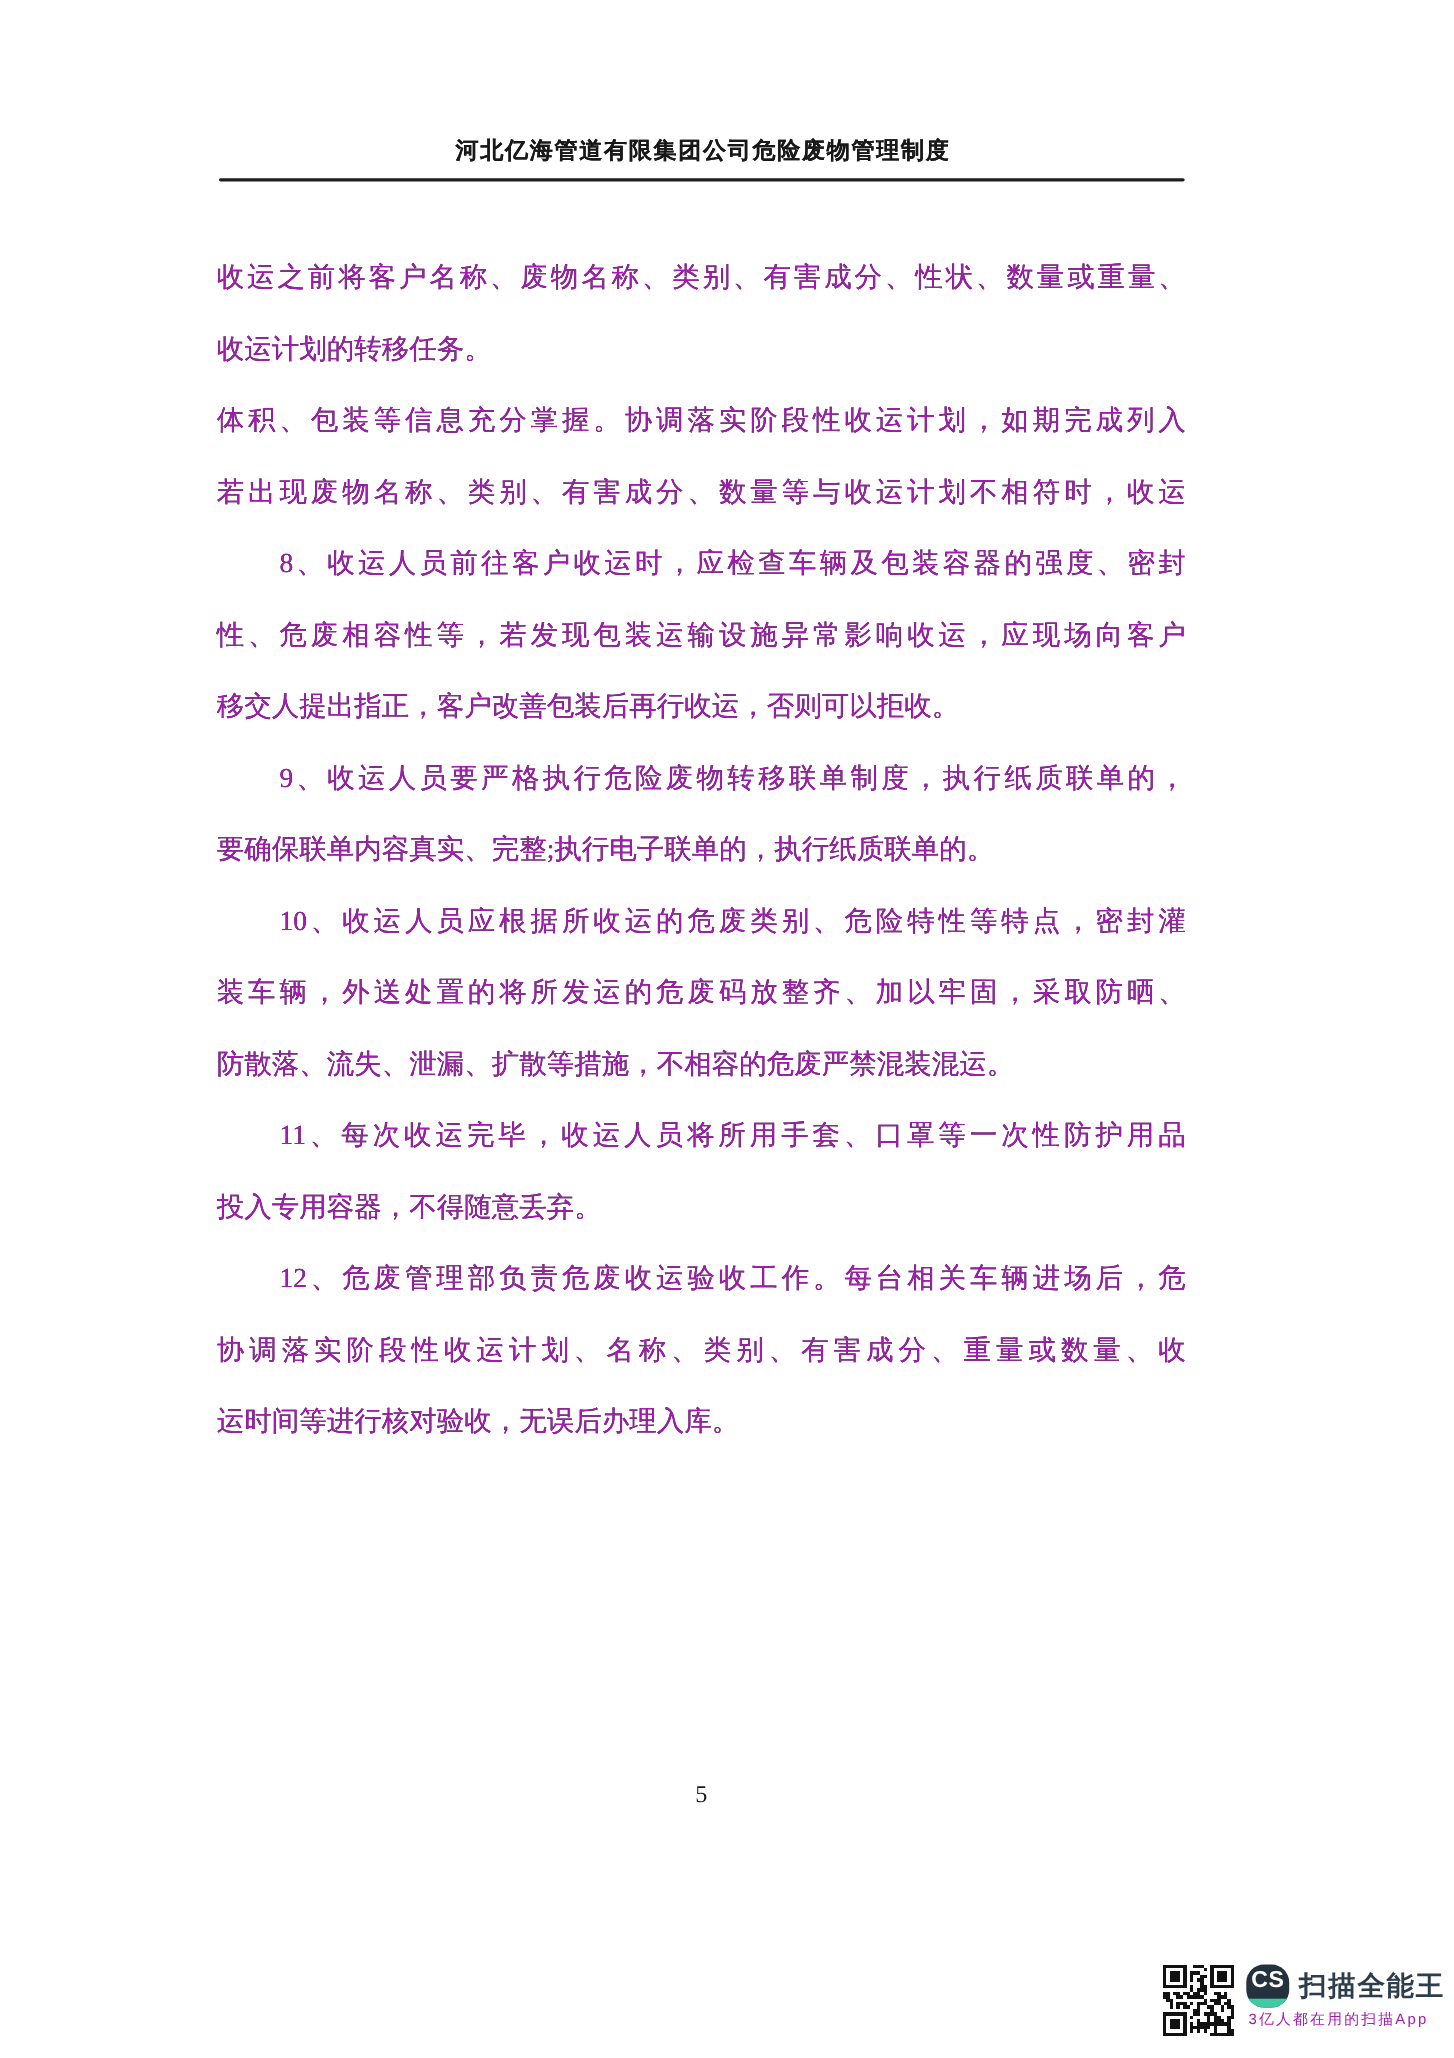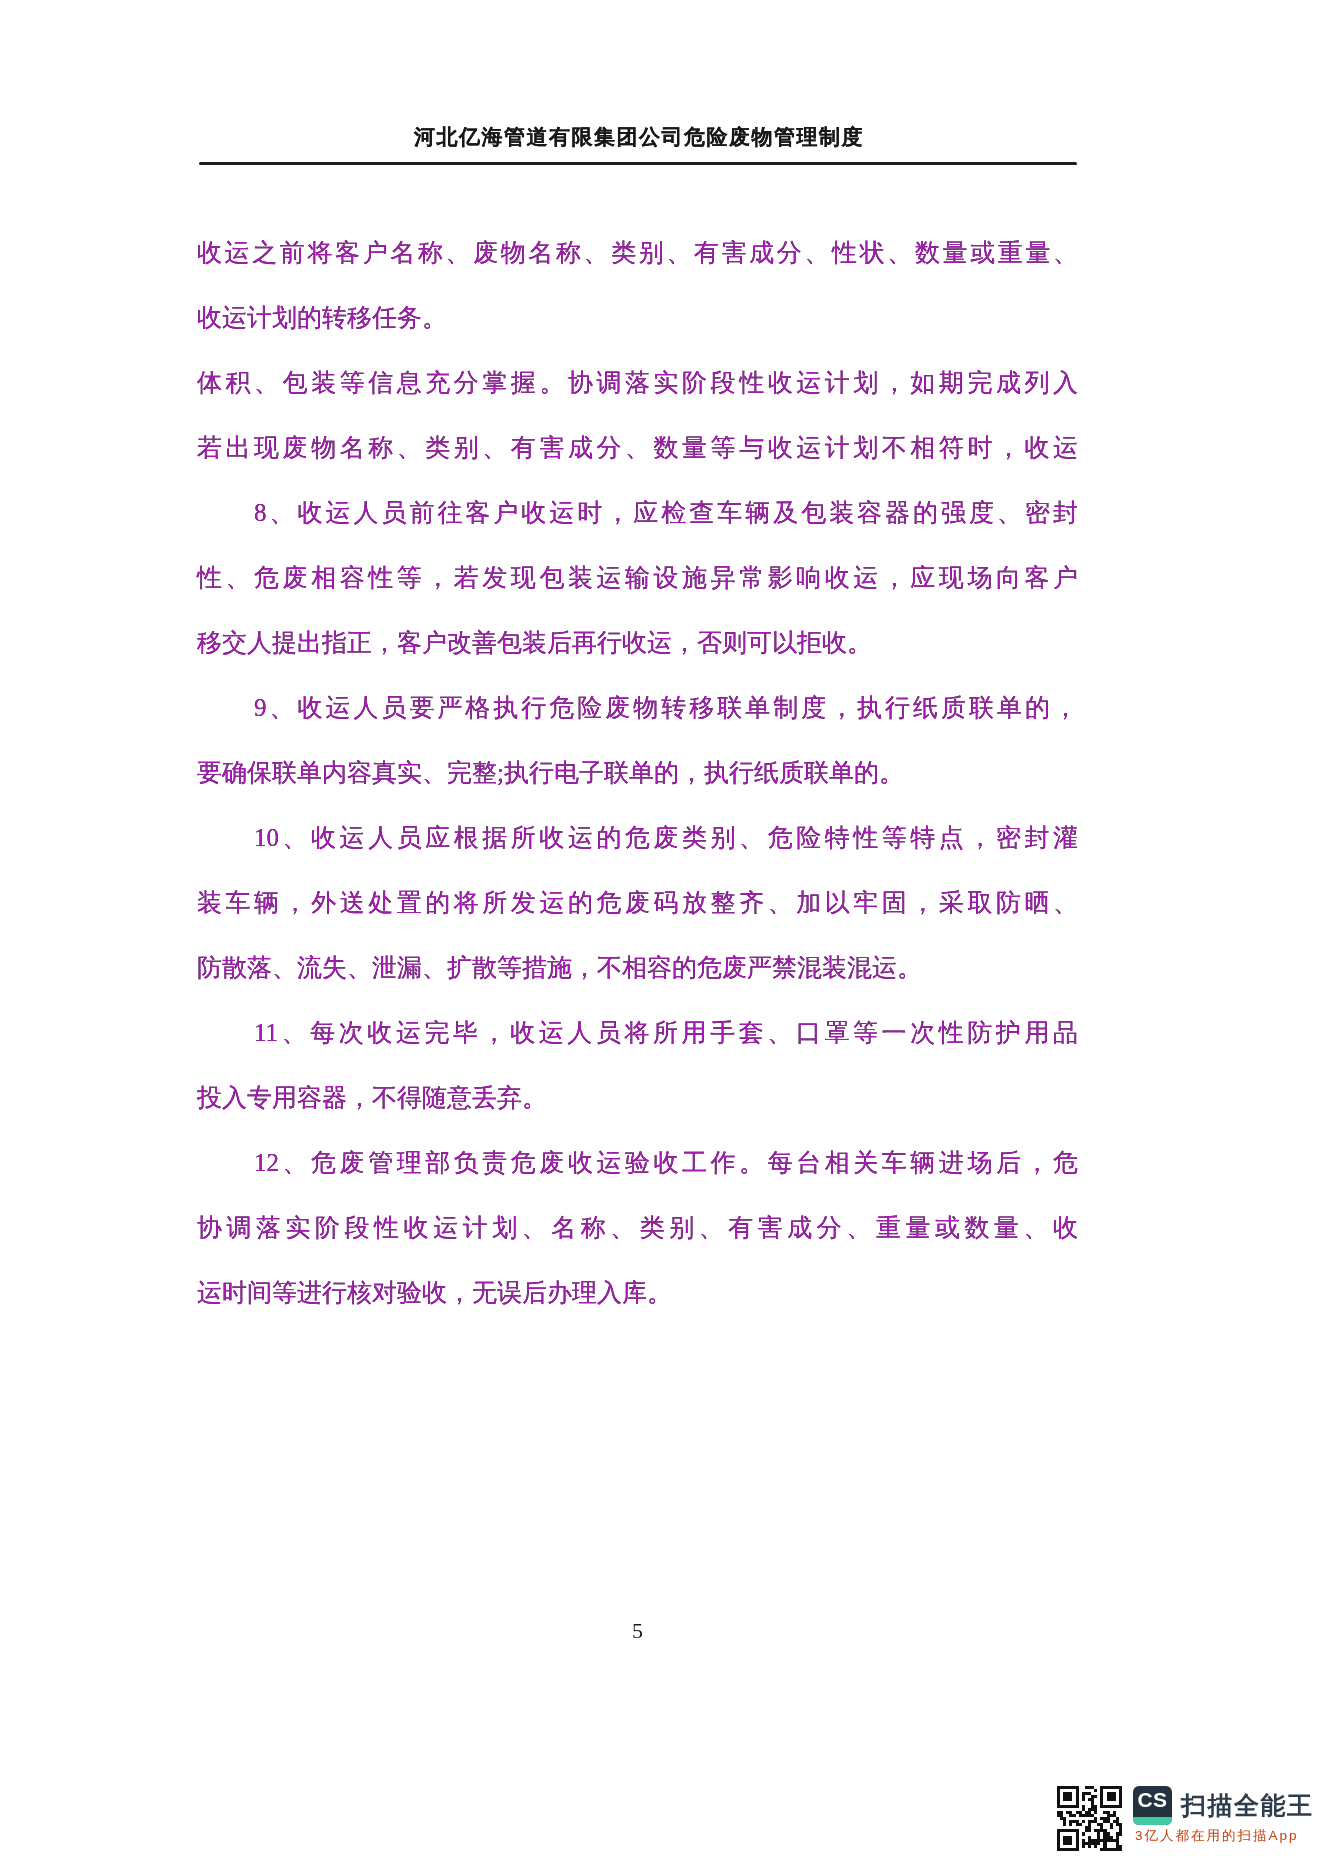--- a/index.html
+++ b/index.html
@@ -73,21 +73,21 @@
     width: 65px;
     height: 65px;
   }
   .qr rect, .qr path { fill: #111; shape-rendering: crispEdges; }
   .cs-logo {
     position: absolute;
     left: 1133px;
     top: 1786px;
     width: 39px;
     height: 39px;
-    border-radius: 6px;
+    border-radius: 16px;
     background: #24313e;
     overflow: hidden;
     font-family: "Liberation Sans", sans-serif;
   }
   .cs-text {
     position: absolute;
     top: 2px;
     left: 0;
     width: 100%;
     text-align: center;
@@ -115,21 +115,21 @@
     color: #2e3d4b;
     white-space: nowrap;
   }
   .wm-sub {
     position: absolute;
     left: 1135px;
     top: 1827px;
     font-family: "Liberation Sans", sans-serif;
     font-size: 13.5px;
     letter-spacing: 2px;
-    color: #c2410c;
+    color: #a21caf;
     white-space: nowrap;
   }
 </style>
 </head>
 <body>
 
 <div class="page">
 
   <div class="header-title">河北亿海管道有限集团公司危险废物管理制度</div>
   <div class="header-rule"></div>

